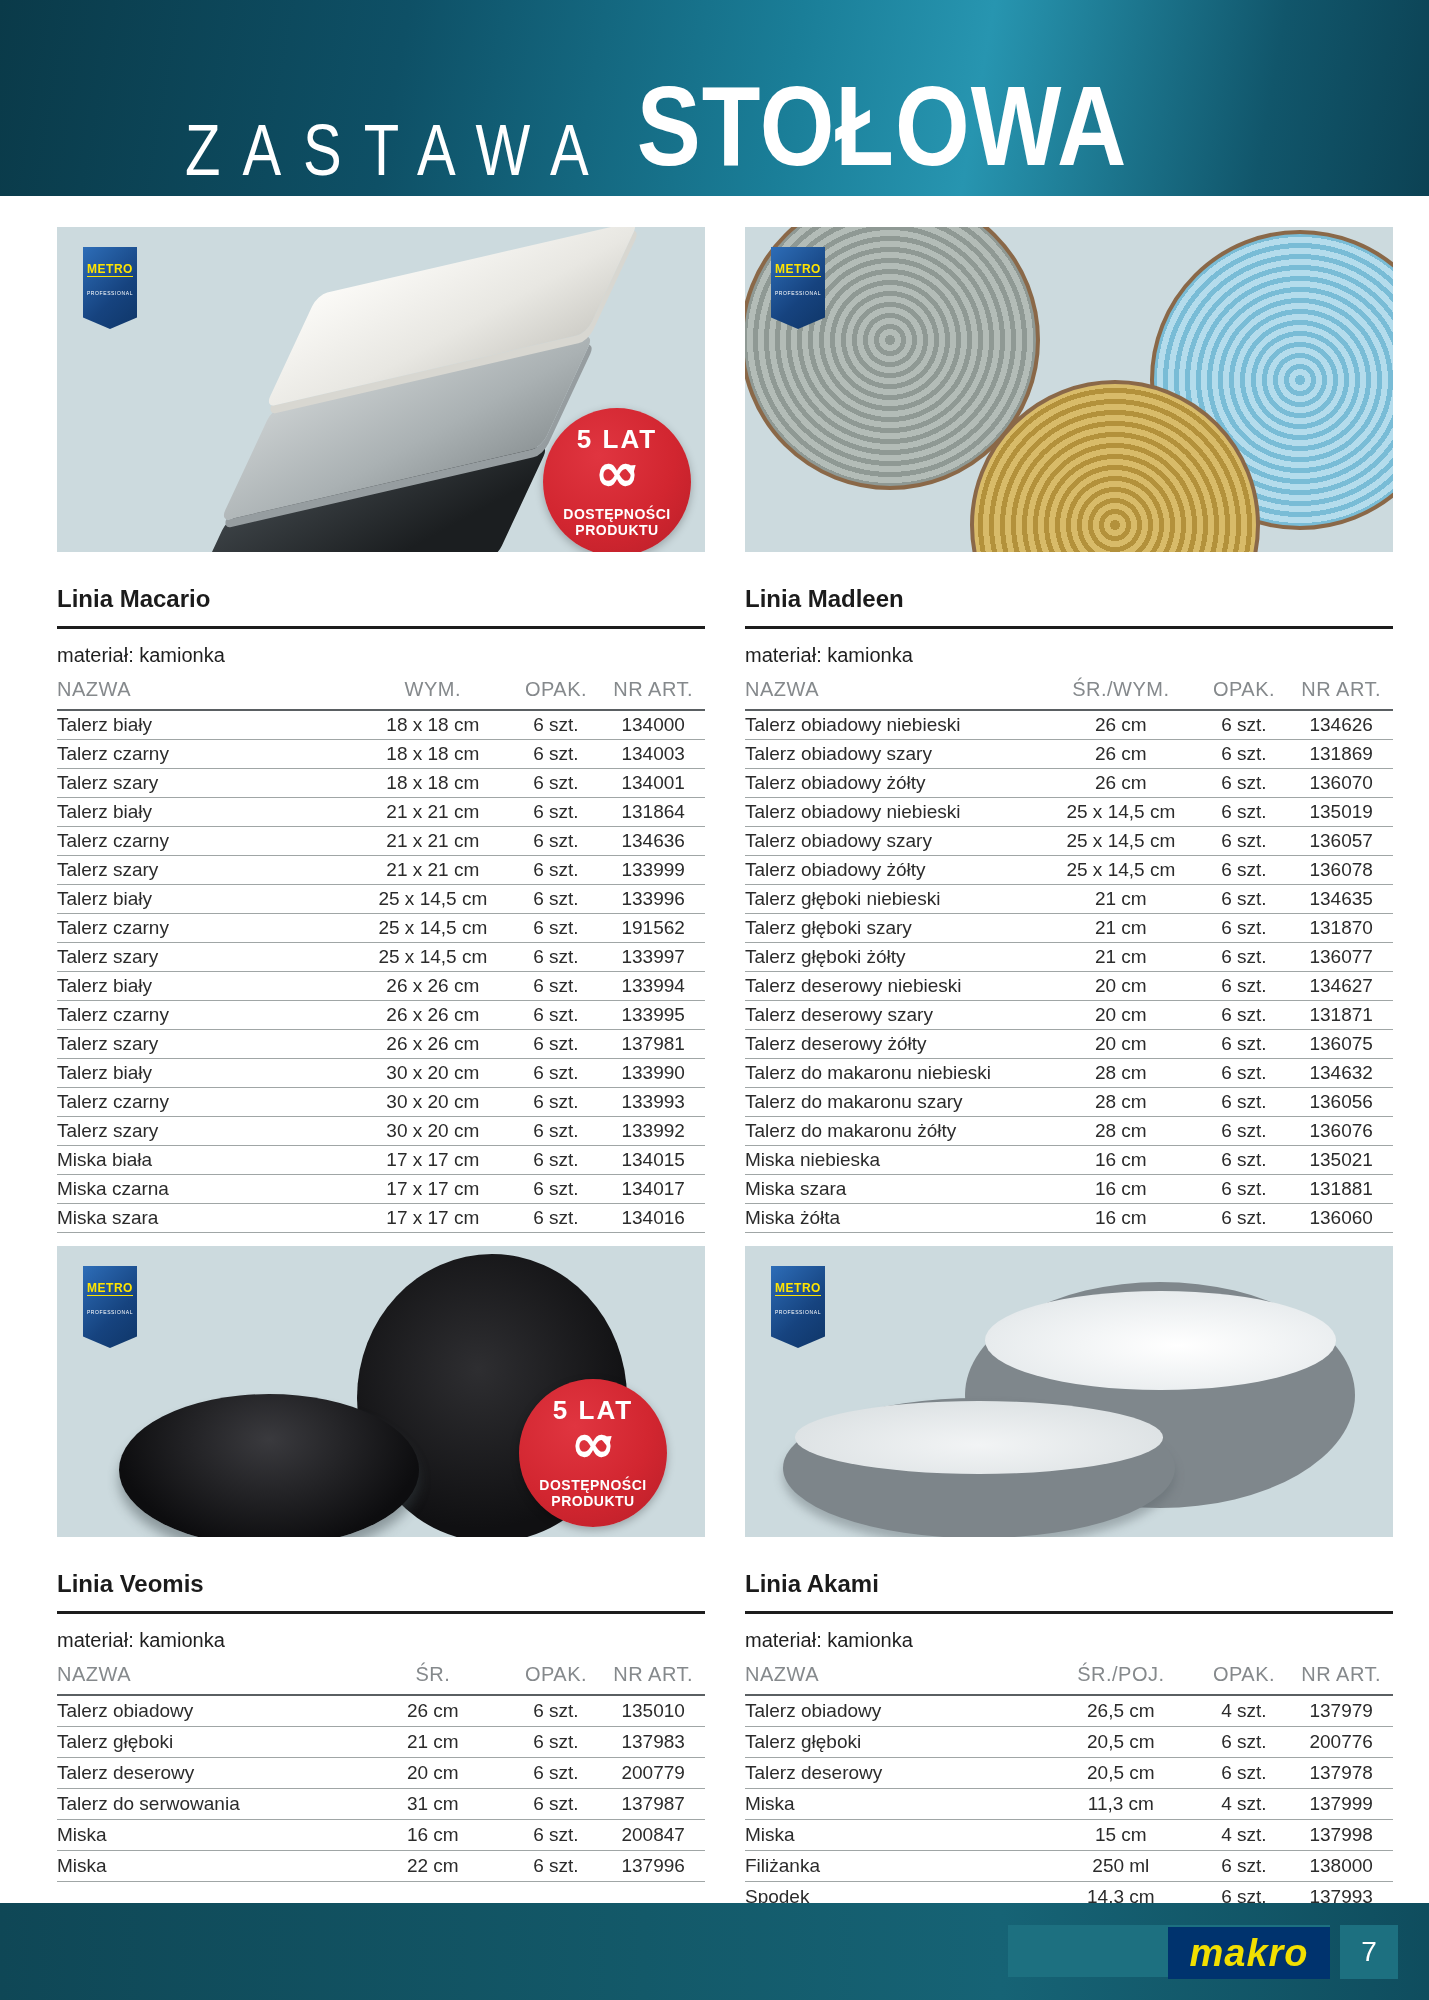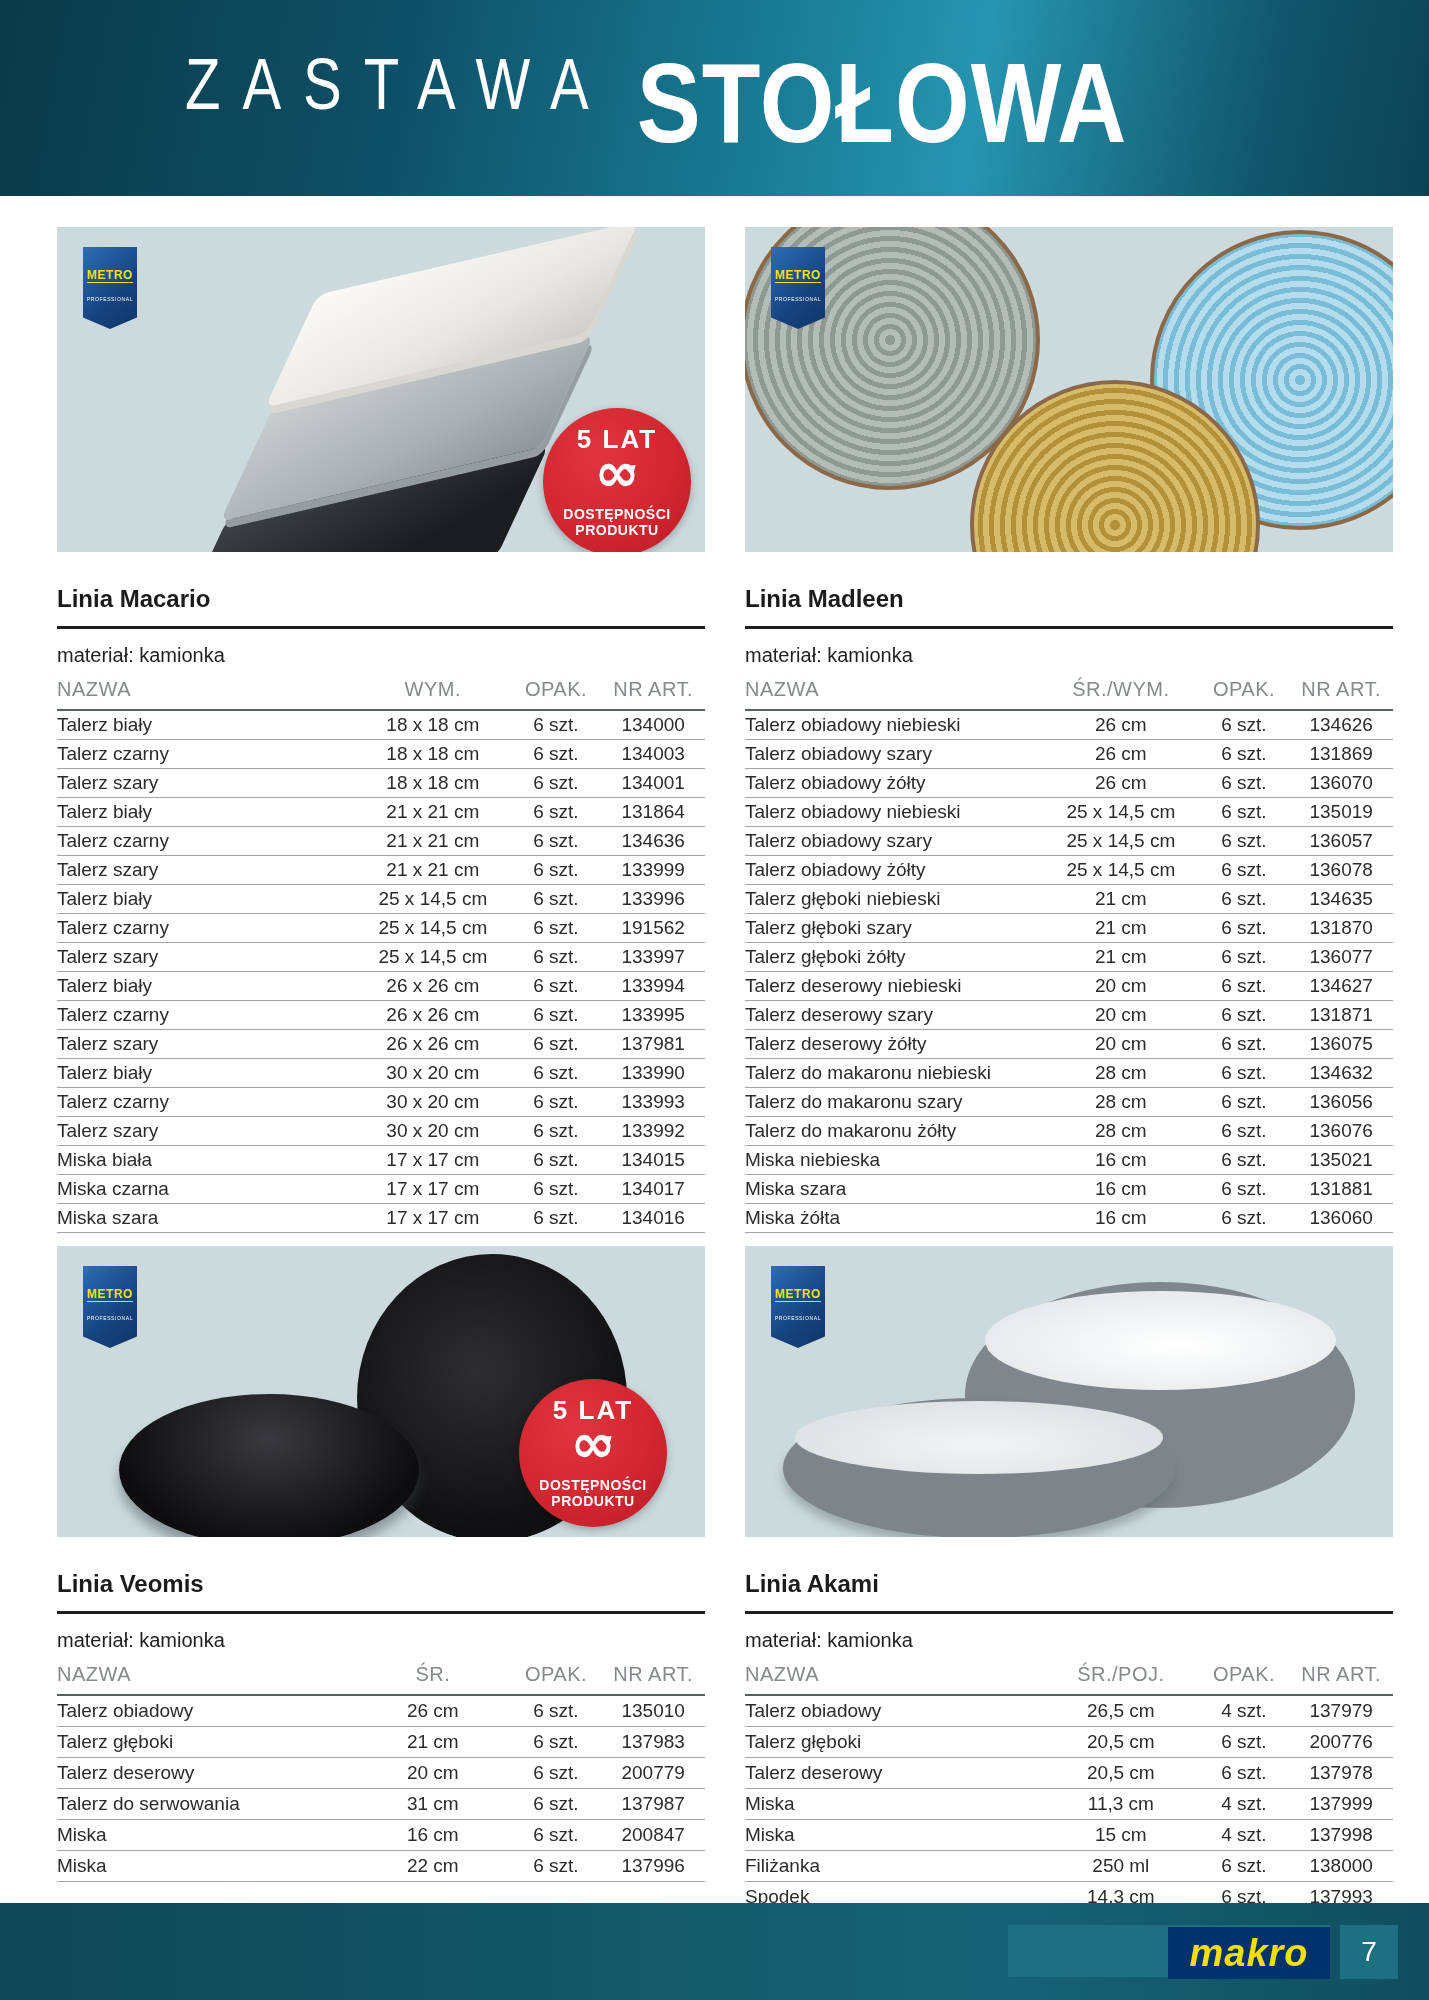--- a/index.html
+++ b/index.html
@@ -4,21 +4,21 @@
 <style>
   * { margin:0; padding:0; box-sizing:border-box; }
   html,body { background:#ffffff; }
   body { font-family:"Liberation Sans", sans-serif; }
   .page { position:relative; width:1429px; height:2000px; background:#ffffff; overflow:hidden; margin:0 auto; }
 
   
   .header-band {
     position:absolute; left:0; top:0; width:1429px; height:196px;
     background:linear-gradient(100deg,#0a3a49 0%,#0e5066 28%,#1a7e98 55%,#2795b0 68%,#11566b 88%,#0c4254 100%);
-    display:flex; align-items:flex-start; padding:58px 0 12px 185px;
+    display:flex; align-items:flex-end; padding:58px 0 5px 185px;
   }
   .hdr-light { color:#fff; font-size:58px; font-weight:300; letter-spacing:22px; transform:scaleY(1.25); transform-origin:bottom; }
   .hdr-bold  { color:#fff; font-size:96px; font-weight:800; letter-spacing:1px; margin-left:26px; transform:scaleY(1.18); transform-origin:bottom; }
 
   
   .section { position:absolute; width:648px; }
   .sec-0 { left:57px;  top:227px; }
   .sec-1 { left:745px; top:227px; }
   .sec-2 { left:57px;  top:1246px; }
   .sec-3 { left:745px; top:1246px; }
@@ -27,21 +27,21 @@
   .panel-tall  { height:325px; }
   .panel-short { height:291px; }
 
   
   .metro-badge {
     position:absolute; left:26px; top:20px; width:54px; height:82px; z-index:6;
     background:linear-gradient(135deg,#2d6db8 0%,#16437f 60%,#0f3668 100%);
     clip-path:polygon(0 0,100% 0,100% 86%,50% 100%,0 86%);
     display:flex; flex-direction:column; align-items:center;
   }
-  .metro-brand { color:#ffe400; font-size:12px; font-weight:800; letter-spacing:.5px; margin-top:22px; border-bottom:1px solid #ffe400; line-height:13px; }
+  .metro-brand { color:#ffe400; font-size:12px; font-weight:800; letter-spacing:.5px; margin-top:16px; border-bottom:1px solid #ffe400; line-height:13px; }
   .metro-sub   { color:#ffffff; font-size:5px; letter-spacing:.6px; margin-top:13px; }
 
   
   .warranty {
     position:absolute; z-index:7; width:148px; height:148px; border-radius:50%;
     background:radial-gradient(circle at 38% 32%, #e03540 0%, #d22630 55%, #b81e28 100%);
     color:#fff; text-align:center; display:flex; flex-direction:column; align-items:center; justify-content:center;
     box-shadow:0 3px 8px rgba(0,0,0,.25);
   }
   .w-pos-a { right:14px; bottom:-4px; }   

